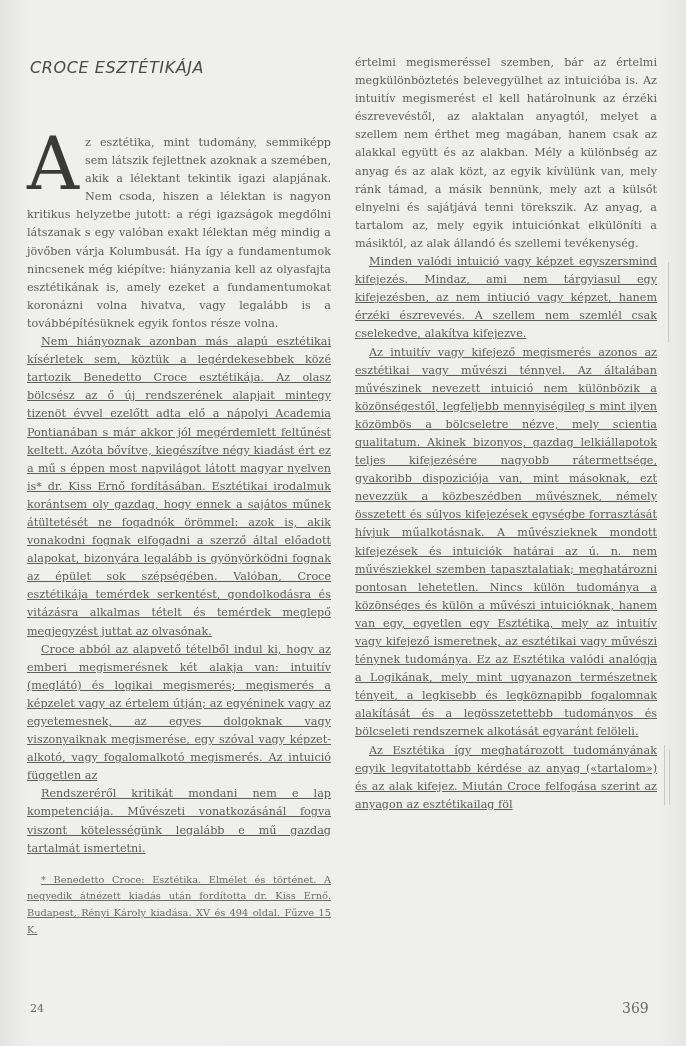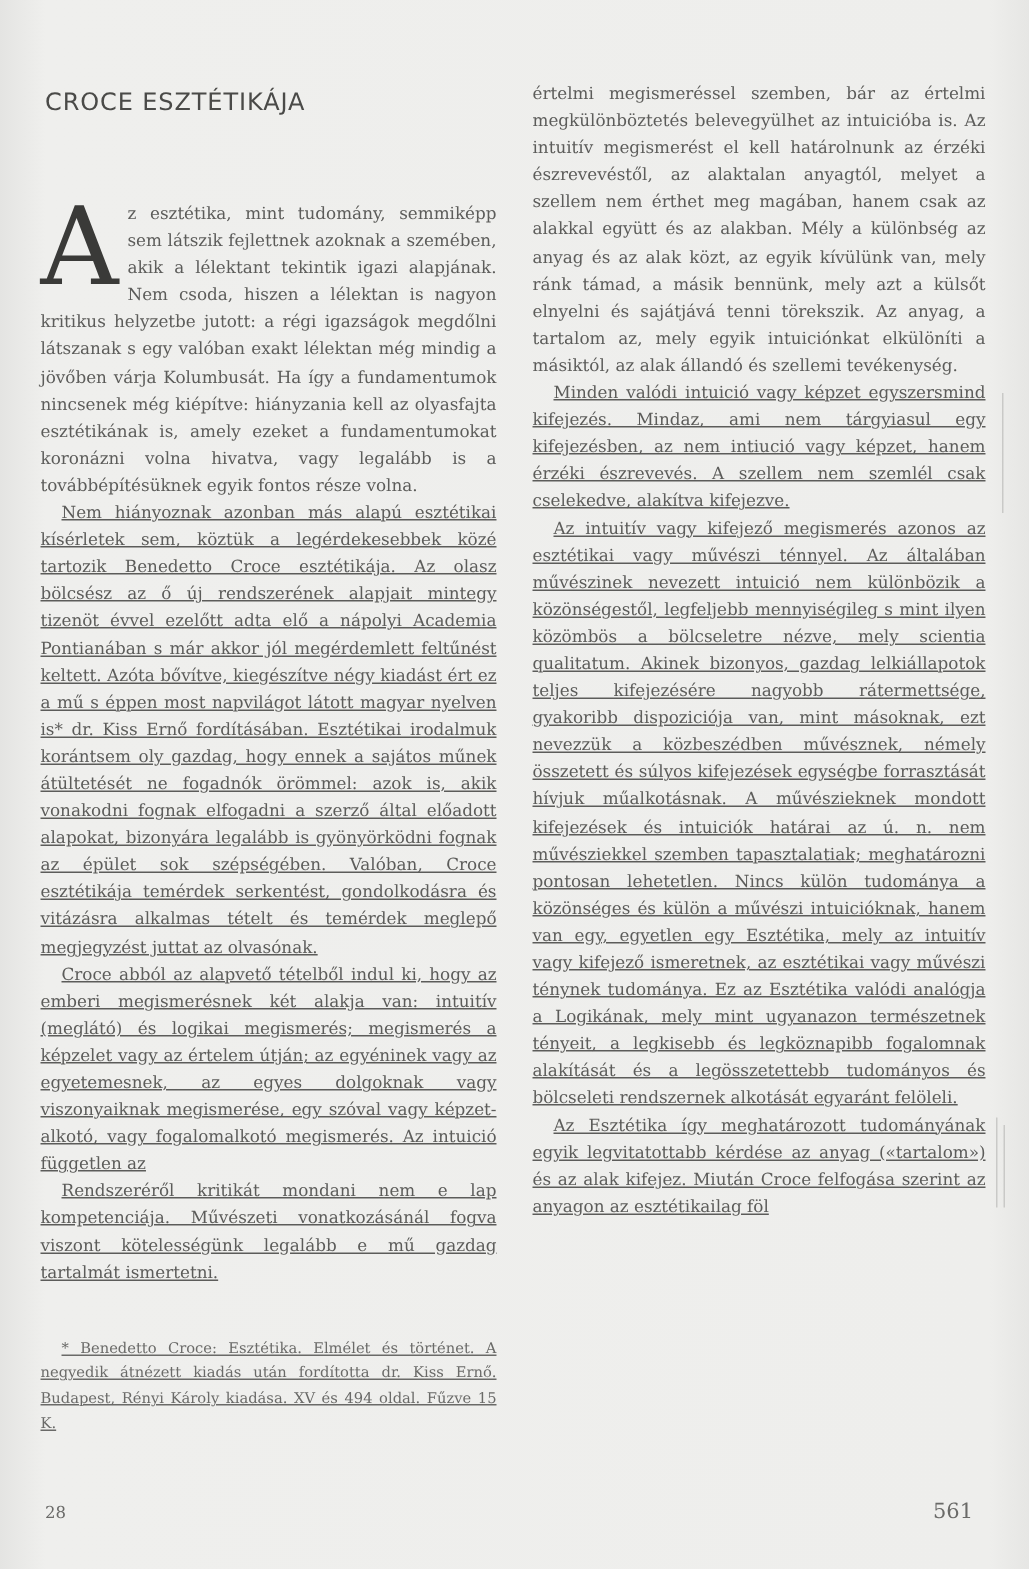--- a/index.html
+++ b/index.html
@@ -13,35 +13,35 @@
   .page {
     position: absolute; left: 0; top: 0; width: 686px; height: 1046px;
     background: linear-gradient(90deg, #e4e4e2 0px, #efefed 30px, #eeeeec 660px, #e6e6e4 686px);
   }
   .col { position: absolute; top: 0; }
   .col-left { left: 27px; width: 304px; }
   .col-right { left: 355px; width: 302px; }
   .title {
     position: absolute; left: 30px; top: 58px;
     font-family: "DejaVu Sans", sans-serif; font-size: 16px; letter-spacing: 0.6px;
-    color: #4a4a48; font-weight: normal; margin: 0;
+    color: #4a4a48; font-weight: normal; margin: 0; font-style: italic;
   }
   p {
     margin: 0; font-size: 11.2px; line-height: 18.1px; text-align: justify;
     font-family: "DejaVu Serif", serif; color: #5c5c5a;
   }
   p.indent { text-indent: 14px; text-decoration: underline; }
   .dropcap-wrap { position: absolute; top: 134px; left: 0; width: 304px; }
   .dropcap {
     float: left; font-family: "DejaVu Serif", serif;
     font-size: 72px; line-height: 56px; height: 58px; margin: 2px 6px 0 0;
     color: #3a3a38;
   }
   .footnote {
-    font-size: 9.8px; line-height: 16.6px; color: #6a6a68; text-align: justify; margin-top: 20px;
+    font-size: 9.8px; line-height: 16.6px; color: #6a6a68; text-align: justify;
   }
   .pagenum {
     position: absolute; font-family: "DejaVu Serif", serif; color: #6a6a68;
   }
   .pagenum-left { left: 30px; top: 1002px; font-size: 11px; }
   .pagenum-right { left: 622px; top: 1000px; font-size: 14px; }
   .pencil { position: absolute; background: #c9c9c7; width: 1px; }
 </style>
 </head>
 <body>
@@ -67,15 +67,15 @@
       <p class="indent">Minden valódi intuició vagy képzet egyszersmind kifejezés. Mindaz, ami nem tárgyiasul egy kifejezésben, az nem intiució vagy képzet, hanem érzéki észrevevés. A szellem nem szemlél csak cselekedve, alakítva kifejezve.</p>
       <p class="indent">Az intuitív vagy kifejező megismerés azonos az esztétikai vagy művészi ténnyel. Az általában művészinek nevezett intuició nem különbözik a közönségestől, legfeljebb mennyiségileg s mint ilyen közömbös a bölcseletre nézve, mely scientia qualitatum. Akinek bizonyos, gazdag lelkiállapotok teljes kifejezésére nagyobb rátermettsége, gyakoribb dispoziciója van, mint másoknak, ezt nevezzük a közbeszédben művésznek, némely összetett és súlyos kifejezések egységbe forrasztását hívjuk műalkotásnak. A művészieknek mondott kifejezések és intuiciók határai az ú. n. nem művésziekkel szemben tapasztalatiak; meghatározni pontosan lehetetlen. Nincs külön tudománya a közönséges és külön a művészi intuicióknak, hanem van egy, egyetlen egy Esztétika, mely az intuitív vagy kifejező ismeretnek, az esztétikai vagy művészi ténynek tudománya. Ez az Esztétika valódi analógja a Logikának, mely mint ugyanazon természetnek tényeit, a legkisebb és legköznapibb fogalomnak alakítását és a legösszetettebb tudományos és bölcseleti rendszernek alkotását egyaránt felöleli.</p>
       <p class="indent">Az Esztétika így meghatározott tudományának egyik legvitatottabb kérdése az anyag («tartalom») és az alak kifejez. Miután Croce felfogása szerint az anyagon az esztétikailag föl</p>
     </div>
   </div>
 
   <div class="pencil" style="left:668px; top:262px; height:80px;"></div>
   <div class="pencil" style="left:664px; top:745px; height:60px;"></div>
   <div class="pencil" style="left:669px; top:750px; height:55px;"></div>
 
-  <div class="pagenum pagenum-left">28</div>
-  <div class="pagenum pagenum-right">561</div>
+  <div class="pagenum pagenum-left">24</div>
+  <div class="pagenum pagenum-right">369</div>
 </div>
 
 </body></html>

